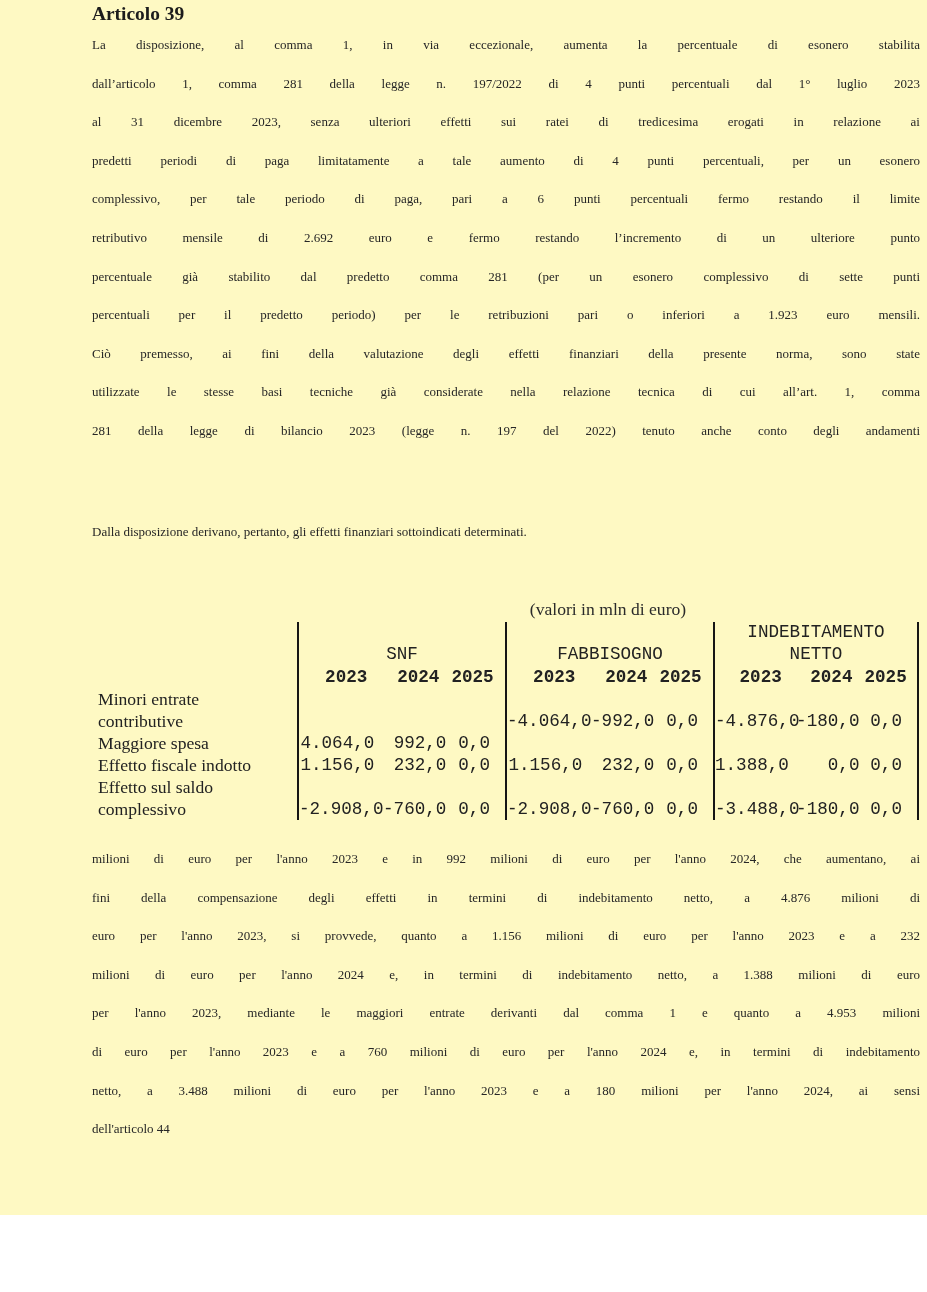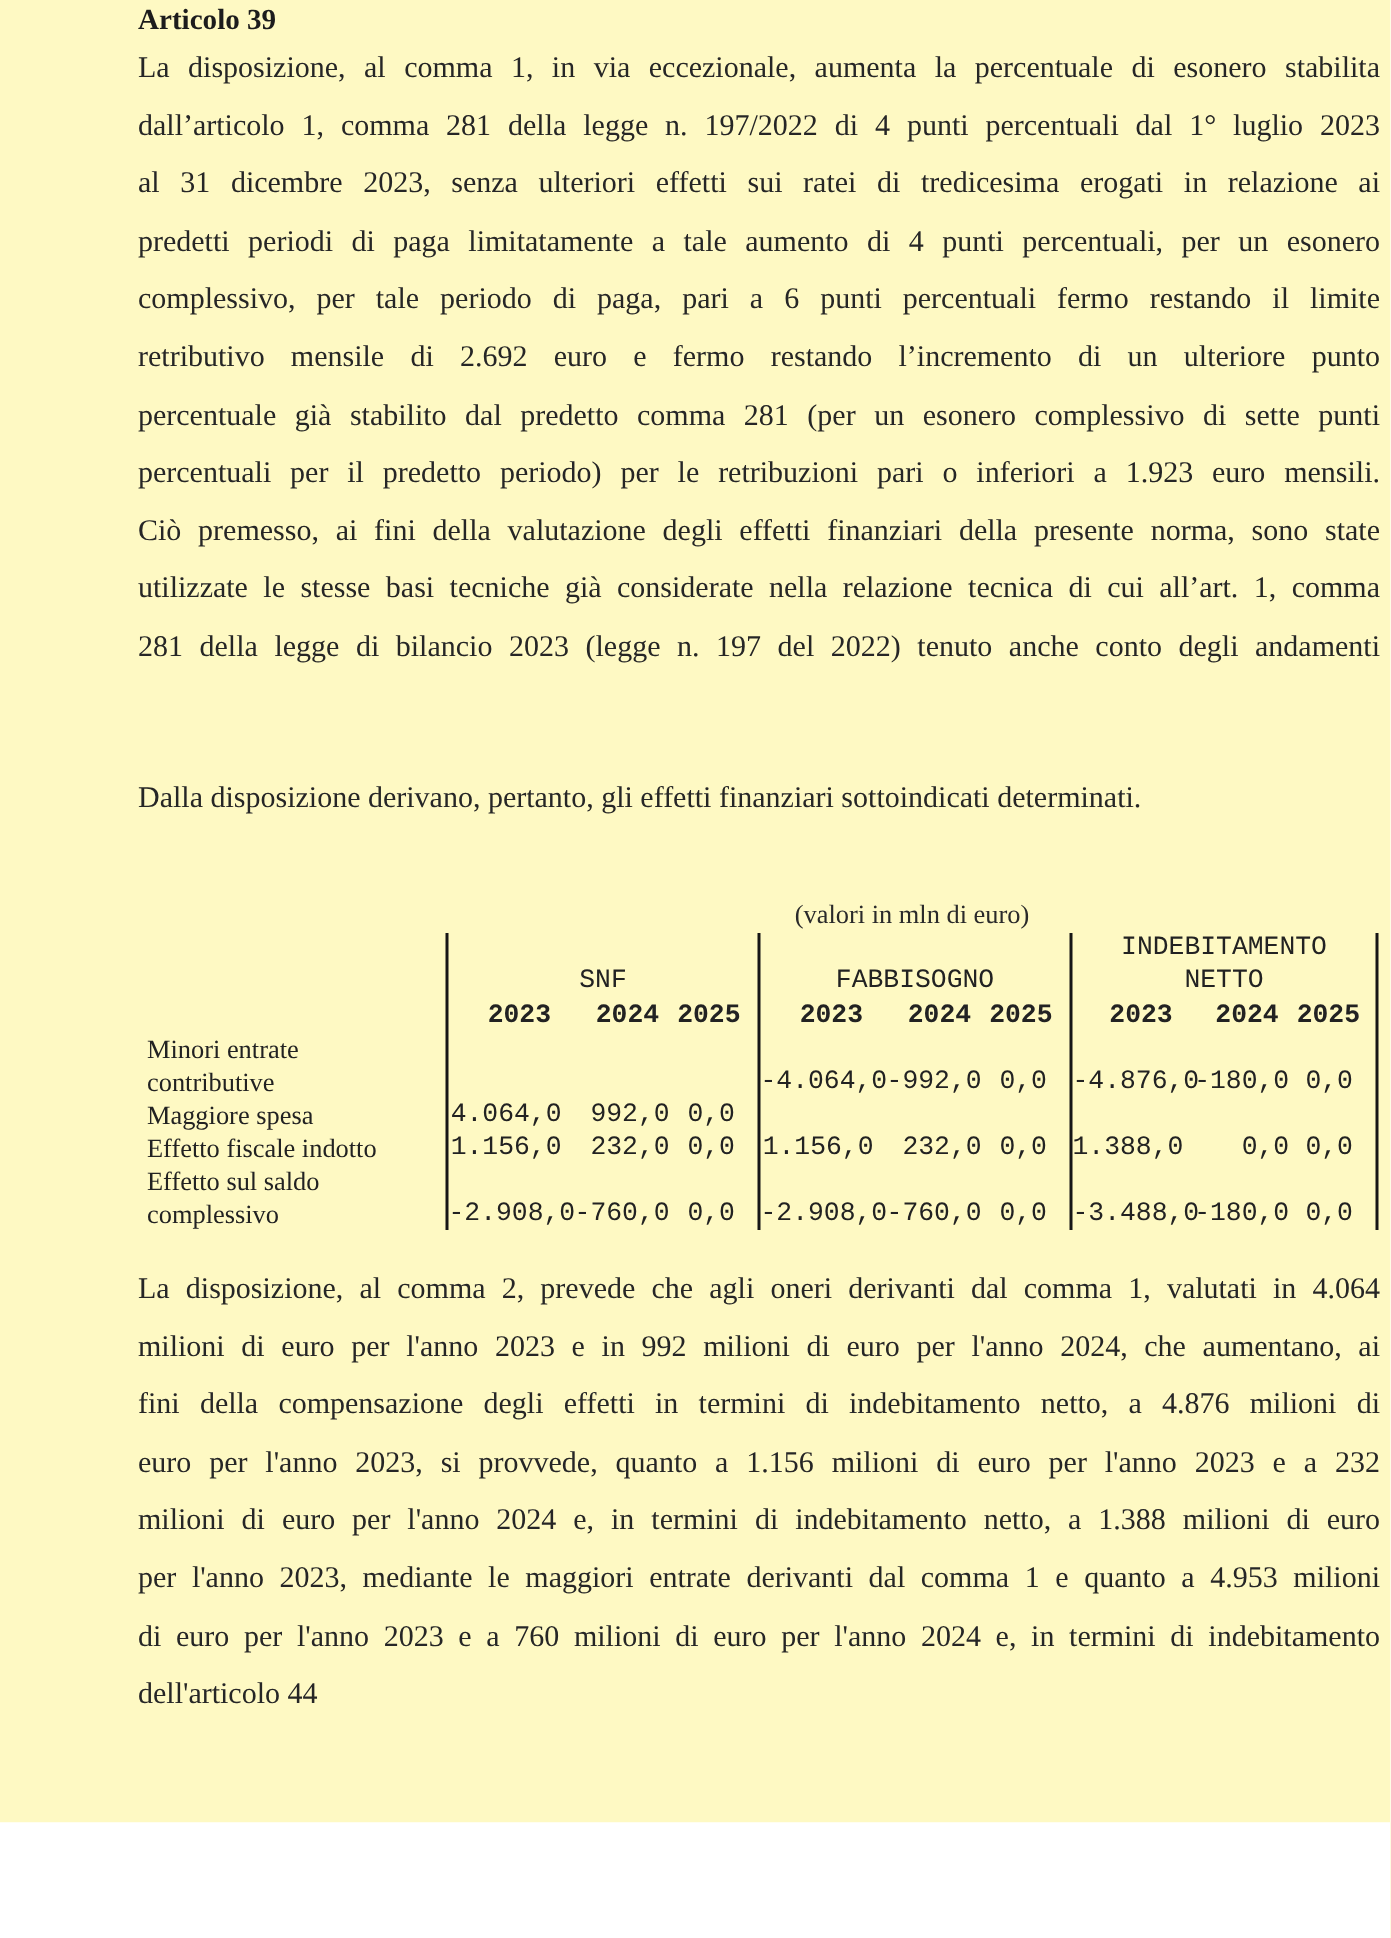--- a/index.html
+++ b/index.html
@@ -4,21 +4,21 @@
 <style>
   html,body { margin:0; padding:0; background:#ffffff; }
   .page {
     position:relative; width:927px; height:1215px; background:#fef9c3;
     font-family:"Liberation Serif","DejaVu Serif",serif; color:#232323; overflow:hidden;
   }
   #title {
     position:absolute; left:92px; top:0; margin:0;
     font-size:19.4px; line-height:27px; font-weight:bold; color:#1c1c1c;
   }
-  .bodytext { position:absolute; left:92px; width:828px; font-size:20px; line-height:38.6px; color:#262626; }
+  .bodytext { position:absolute; left:92px; width:828px; font-size:13px; line-height:38.6px; color:#262626; }
   #para1 { top:26px; }
   #para2 { top:513px; }
   #para3 { top:840px; }
   .tline { text-align:justify; text-align-last:justify; white-space:normal; }
   .tline.tlast { text-align-last:left; }
 
   #caption {
     position:absolute; left:608px; top:598px; transform:translateX(-50%);
     font-size:17.6px; line-height:22px; white-space:nowrap; color:#2a2a2a;
   }
@@ -199,27 +199,27 @@
           <div class="cols">
             <span class="c1">-3.488,0</span>
             <span class="c2">-180,0</span>
             <span class="c3">0,0</span>
           </div>
         </div>
       </div>
     </div>
 
   <div id="para3" class="bodytext">
-      <div class="tline">La disposizione, al comma 2, prevede che agli oneri derivanti dal comma 1, valutati in 4.064</div>
       <div class="tline">milioni di euro per l'anno 2023 e in 992 milioni di euro per l'anno 2024, che aumentano, ai</div>
       <div class="tline">fini della compensazione degli effetti in termini di indebitamento netto, a 4.876 milioni di</div>
       <div class="tline">euro per l'anno 2023, si provvede, quanto a 1.156 milioni di euro per l'anno 2023 e a 232</div>
       <div class="tline">milioni di euro per l'anno 2024 e, in termini di indebitamento netto, a 1.388 milioni di euro</div>
       <div class="tline">per l'anno 2023, mediante le maggiori entrate derivanti dal comma 1 e quanto a 4.953 milioni</div>
       <div class="tline">di euro per l'anno 2023 e a 760 milioni di euro per l'anno 2024 e, in termini di indebitamento</div>
+      <div class="tline">netto, a 3.488 milioni di euro per l'anno 2023 e a 180 milioni per l'anno 2024, ai sensi</div>
       <div class="tline tlast">dell'articolo 44</div>
     </div>
 
   <div id="stamp">
     <svg width="88" height="78" viewBox="0 0 88 78">
       <g fill="none" stroke="#4d7ab5" stroke-linecap="round">
         <ellipse cx="44" cy="39" rx="37" ry="34" stroke-width="3" opacity="0.85"></ellipse>
         <ellipse cx="44" cy="40" rx="31" ry="28.5" stroke-width="1.8" opacity="0.6" stroke="#7da0cc"></ellipse>
         <path d="M44 14 c15 1.5 23 13 17.5 24.5 c-4.5 9.5 -18 12 -25 4.5 c-5.5 -6 -3 -15 4.5 -17 c6.5 -1.5 12 3.5 10 9.5 c-1.5 4.5 -7.5 5.5 -10 2" stroke-width="2.2" opacity="0.85"></path>
         <circle cx="49" cy="23" r="6.5" stroke-width="2" opacity="0.8"></circle>

